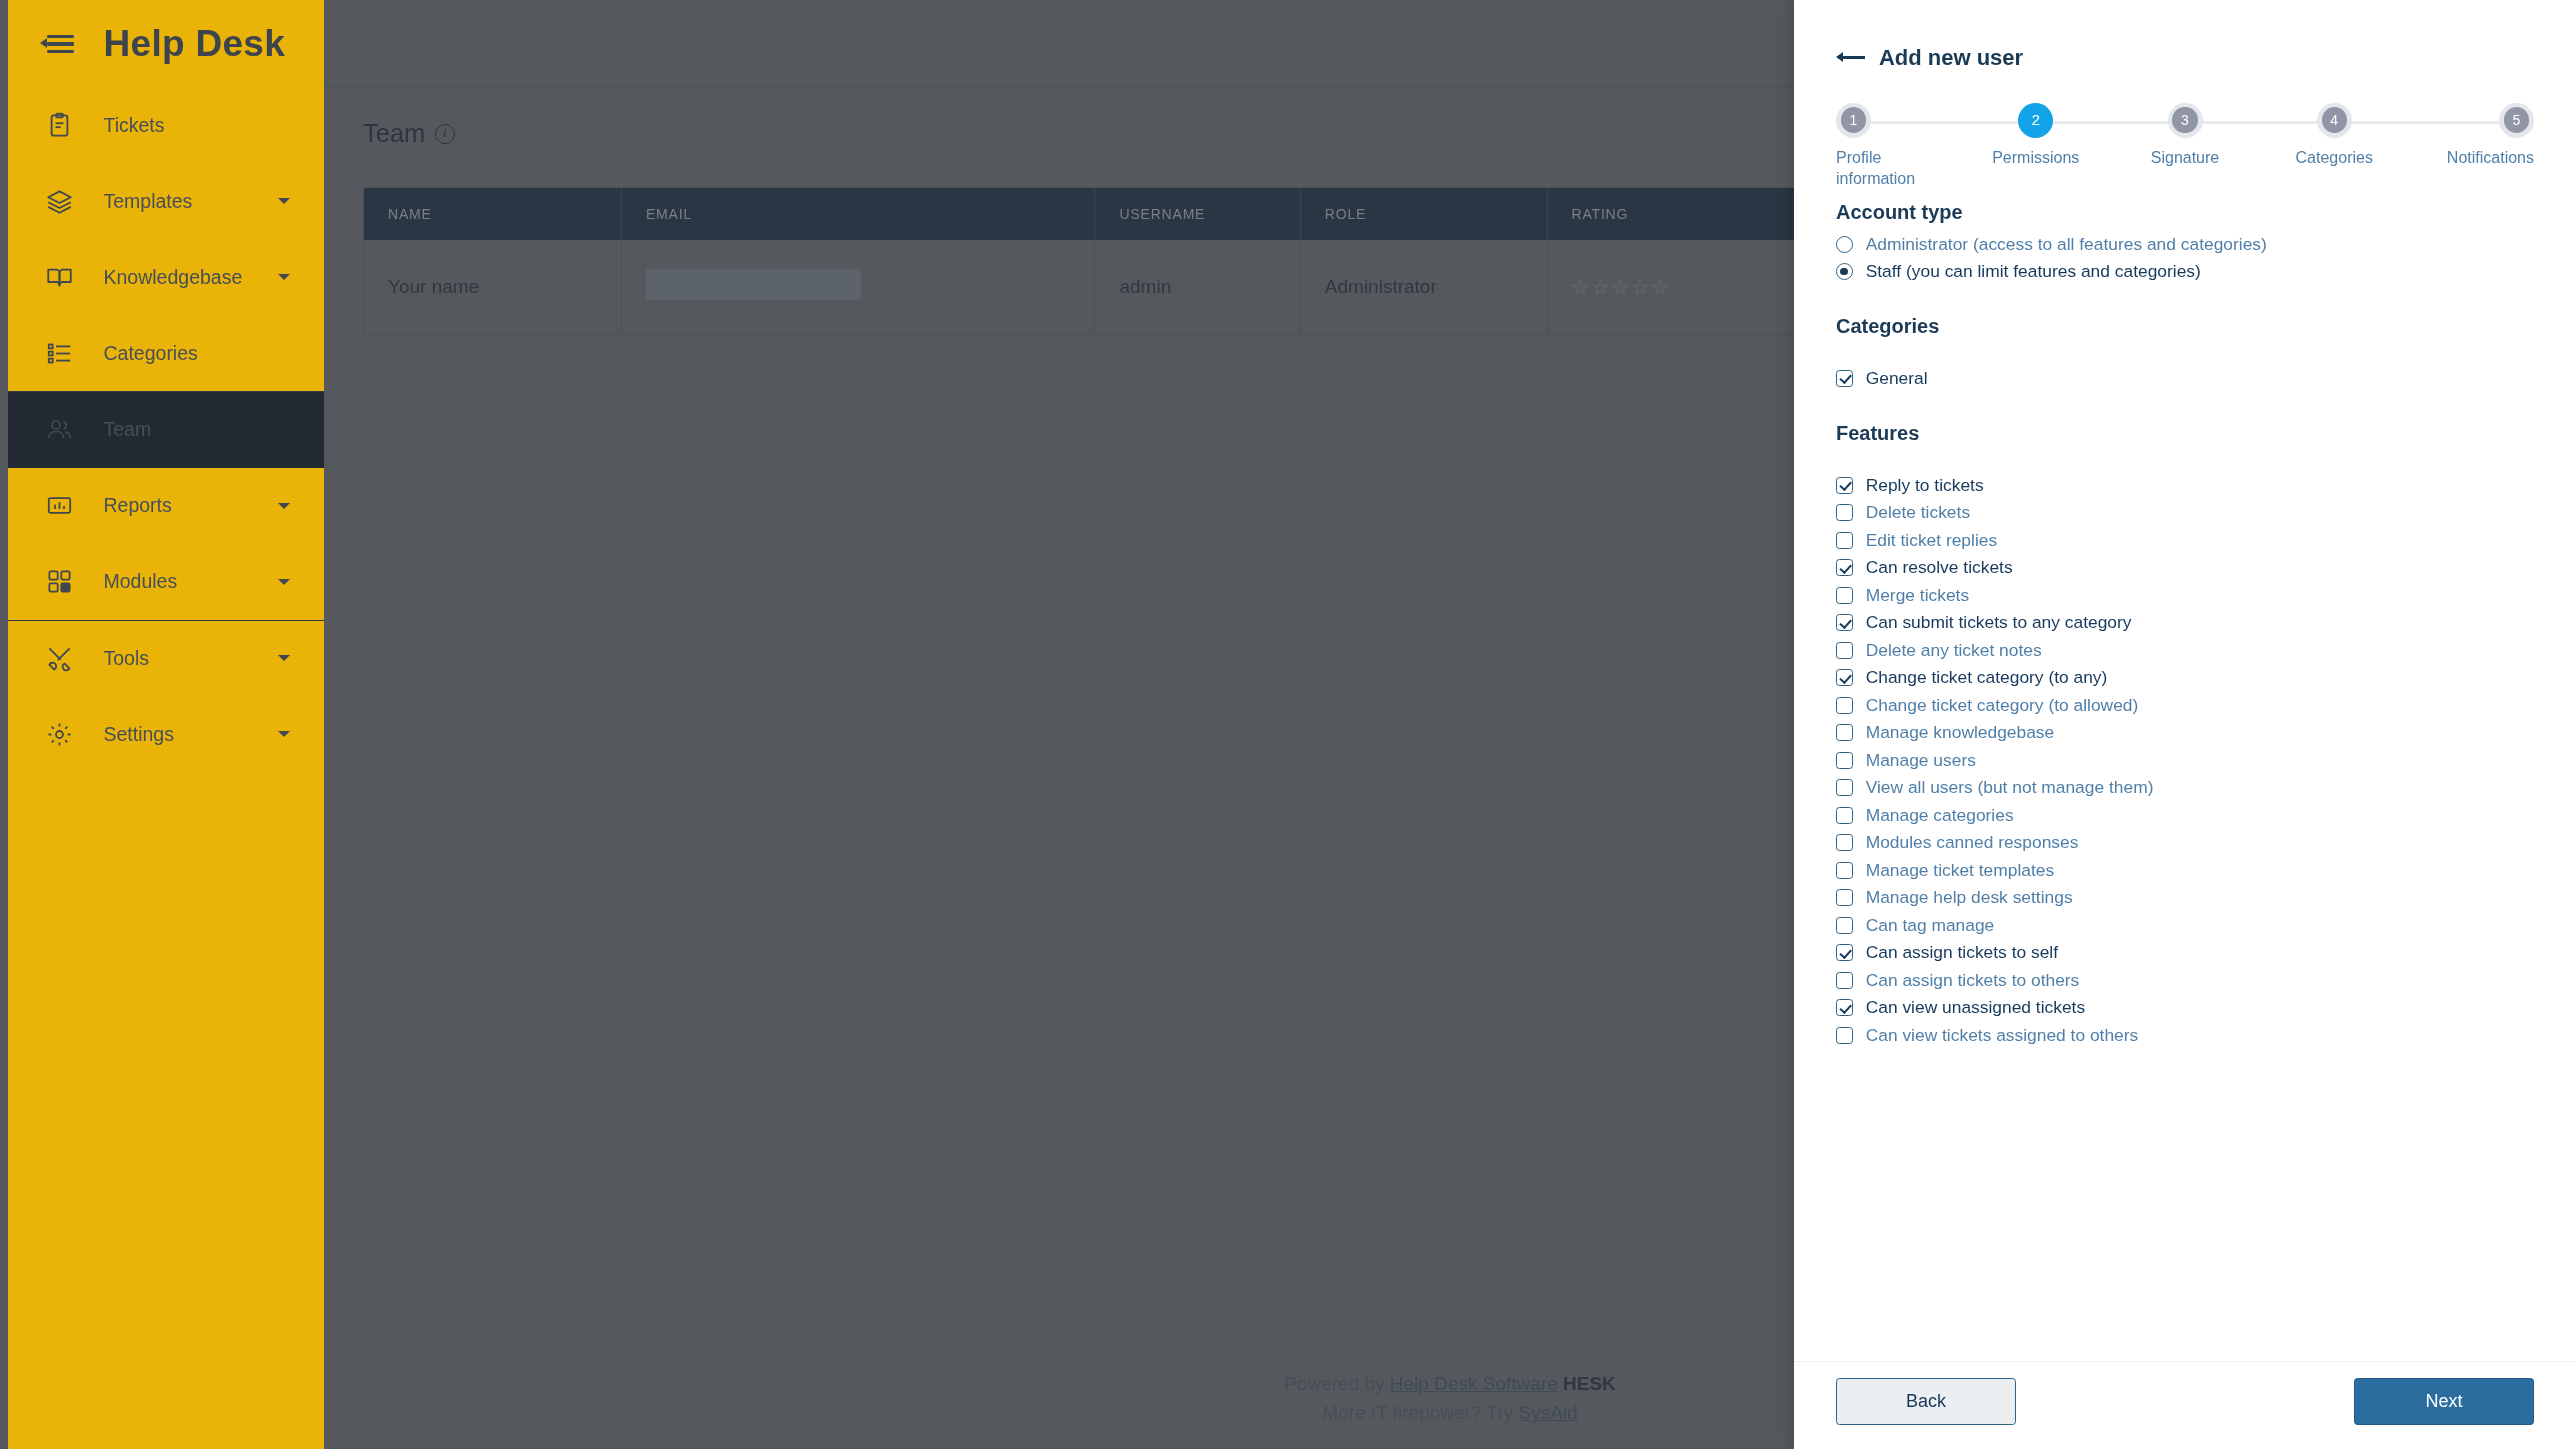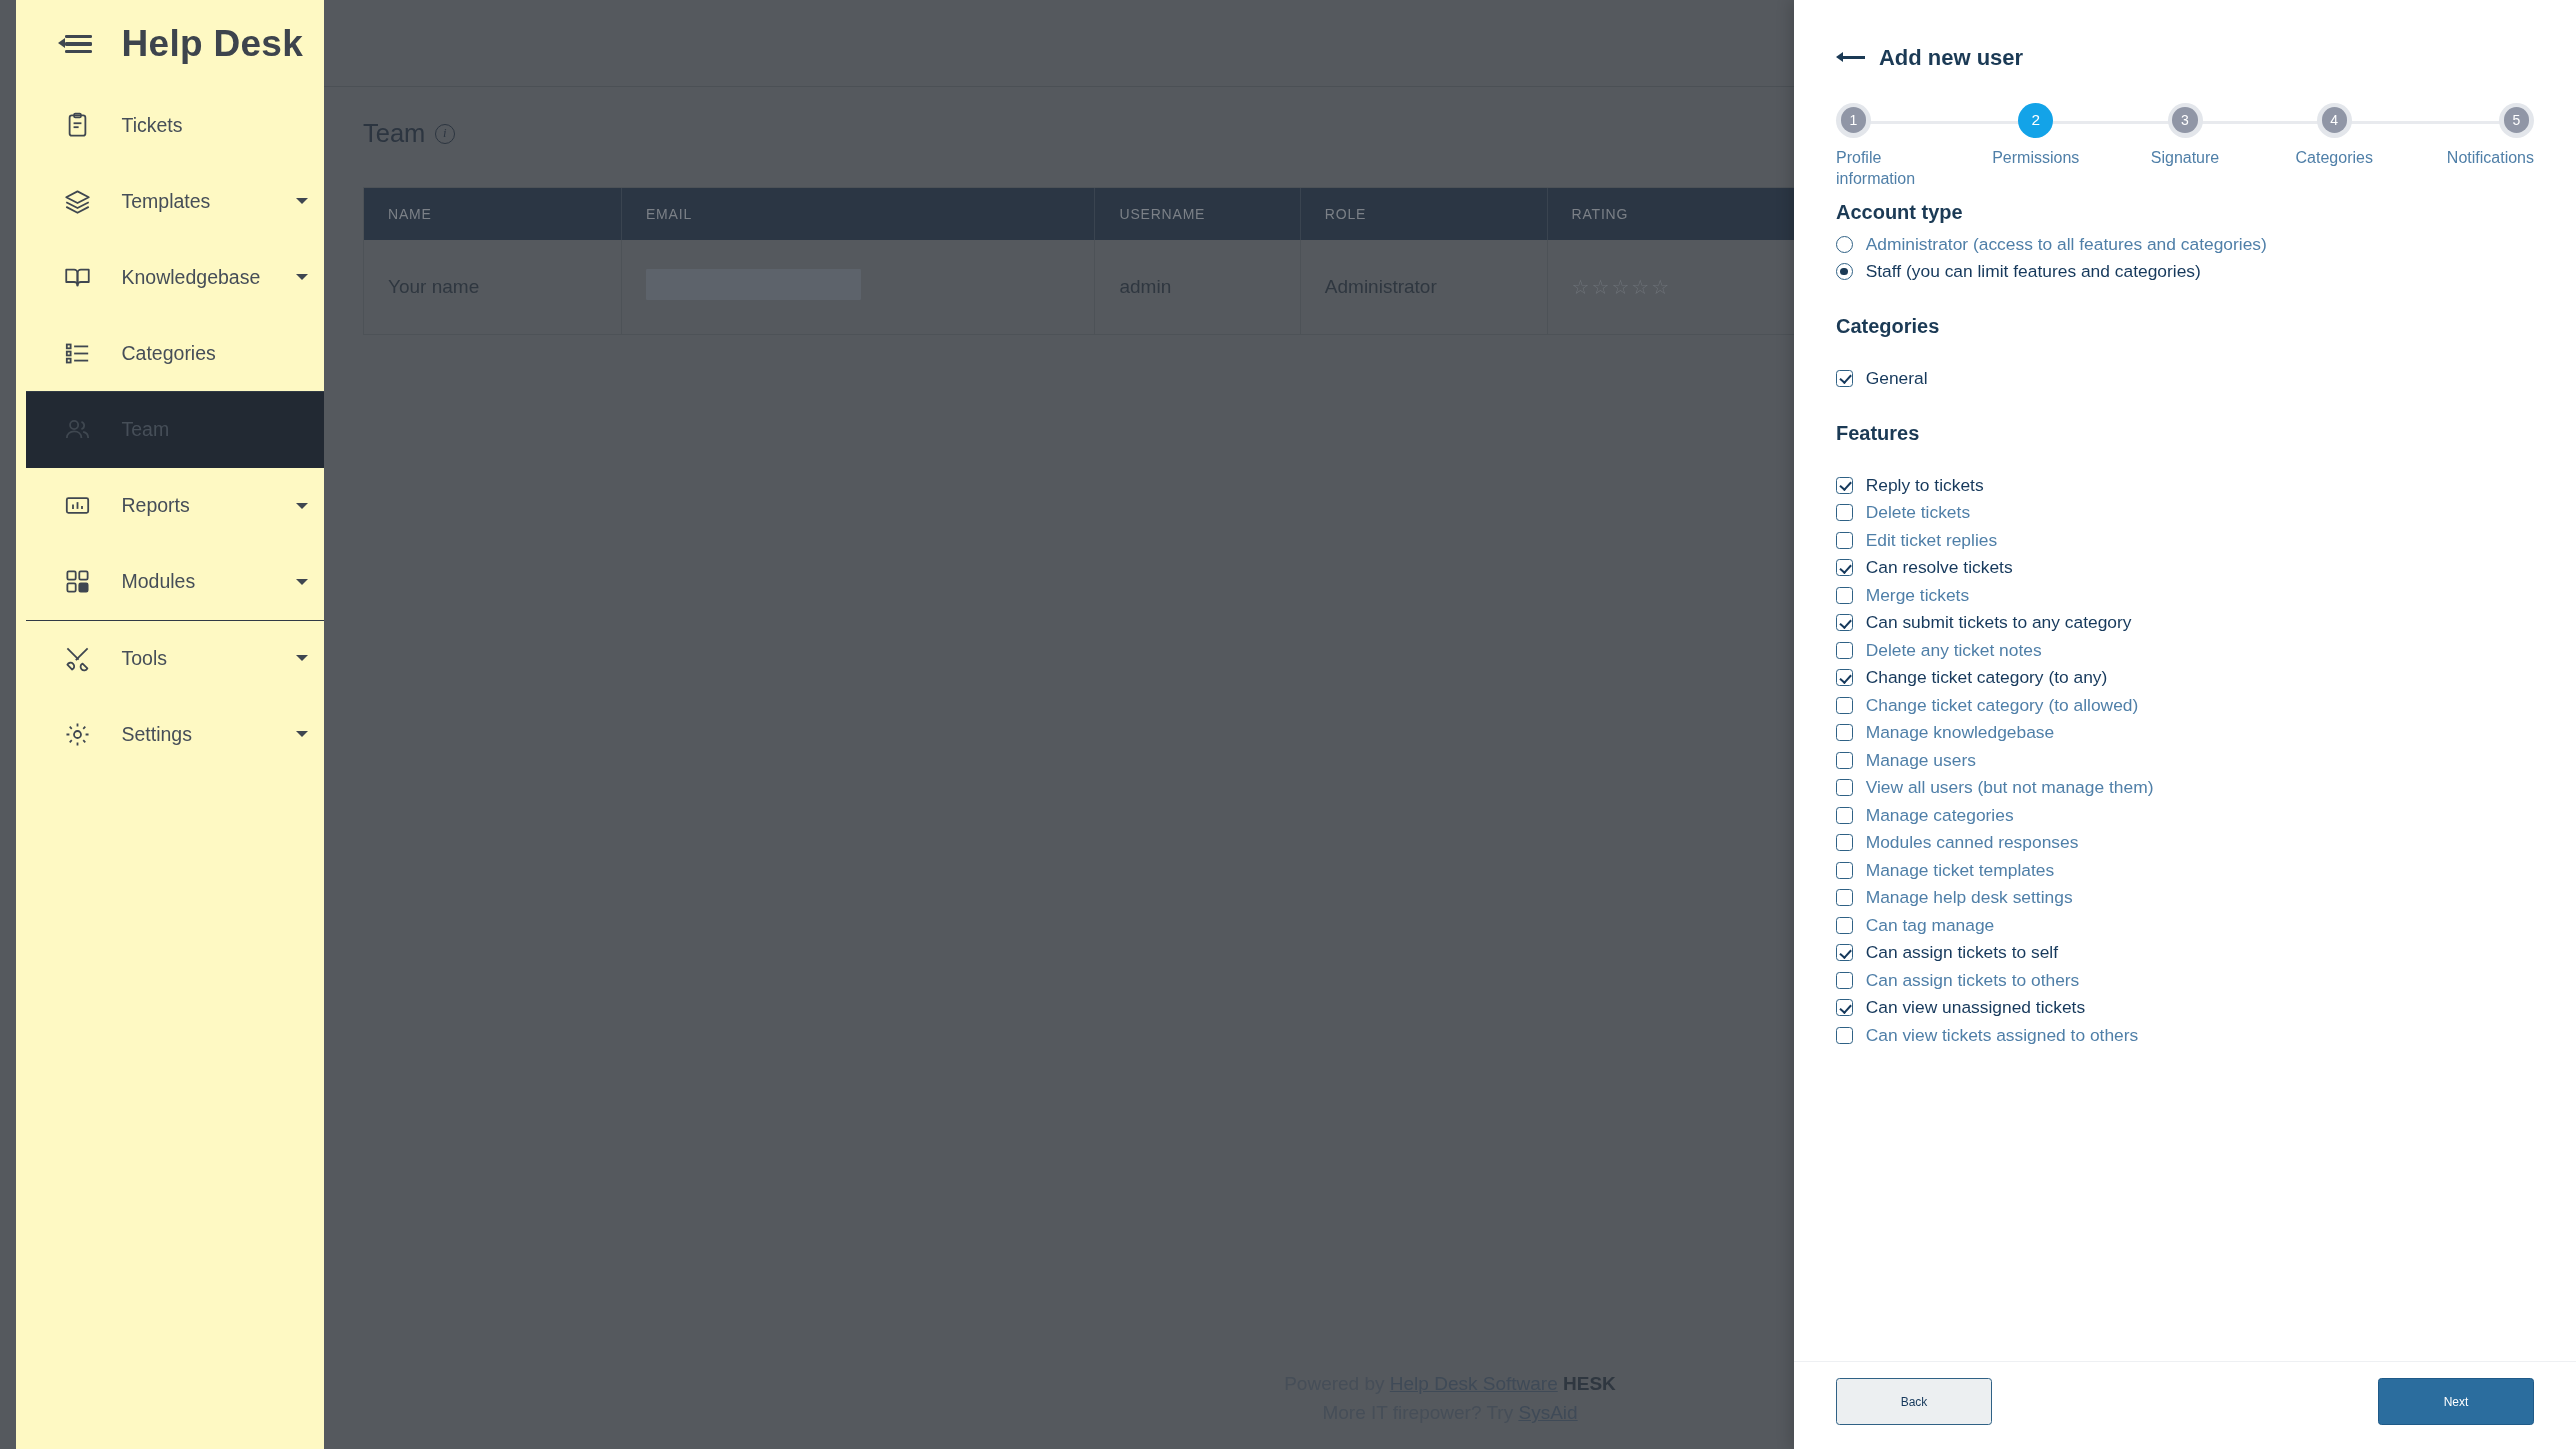--- a/index.html
+++ b/index.html
@@ -21,25 +21,24 @@
   
   .bg-app {
     position: absolute;
     inset: 0;
     background: #55595e;
   }
 
   
   .sidebar {
     position: absolute;
-    left: 16px; top: 0;
+    left: 8px; top: 0;
     width: 324px;
     height: 1449px;
-    background: #fef9c3;
-    padding-left: 10px;
+    background: #eab308;
   }
   .sb-top {
     height: 87px;
     display: flex;
     align-items: center;
     padding-left: 32px;
     box-sizing: border-box;
   }
   .collapse-ico {
     width: 38px; height: 29.5px;
@@ -383,23 +382,23 @@
   .panel-foot {
     flex: none;
     border-top: 0.7px solid #eef0f3;
     padding: 16px 42px 24px 42px;
     display: flex;
     justify-content: space-between;
     align-items: center;
     background: #fff;
   }
   .btn {
-    width: 156px; height: 47px;
+    width: 180px; height: 47px;
     border-radius: 3.4px;
-    font-size: 12px;
+    font-size: 18px;
     display: flex; align-items: center; justify-content: center;
     box-sizing: border-box;
     cursor: pointer;
   }
   .btn-back {
     background: #eceff1;
     border: 1.3px solid #2f6185;
     color: #16395c;
   }
   .btn-next {

